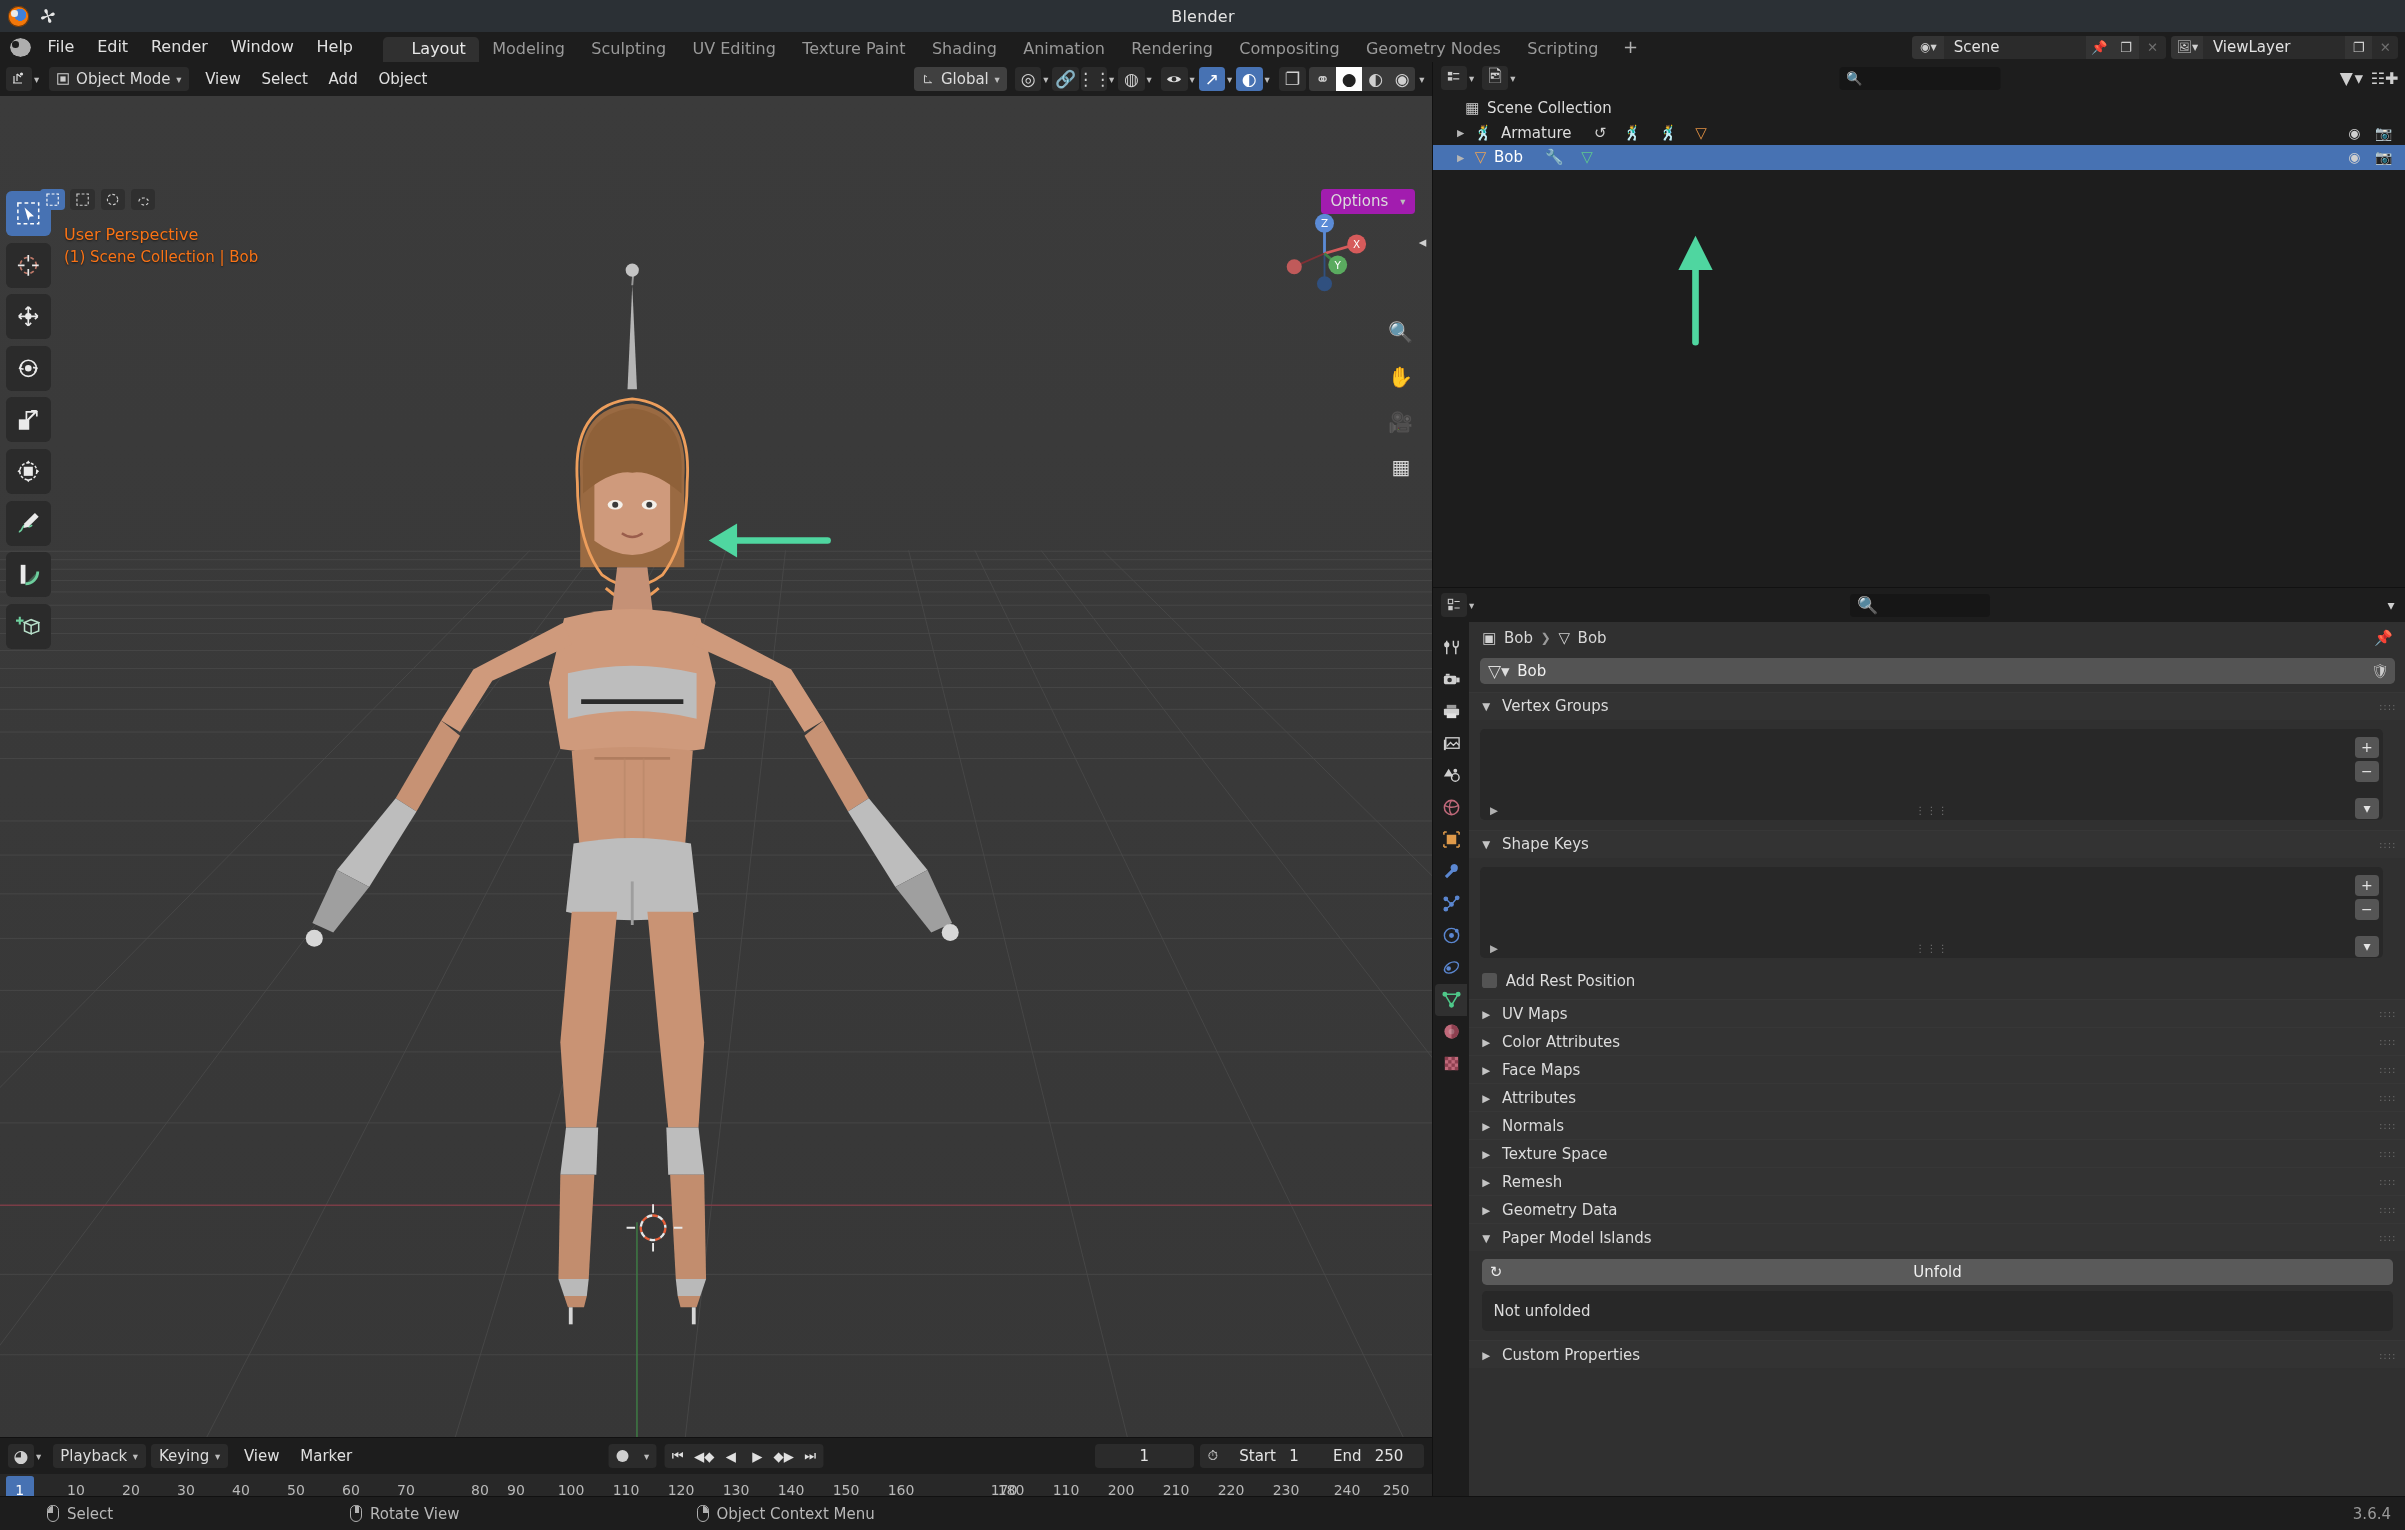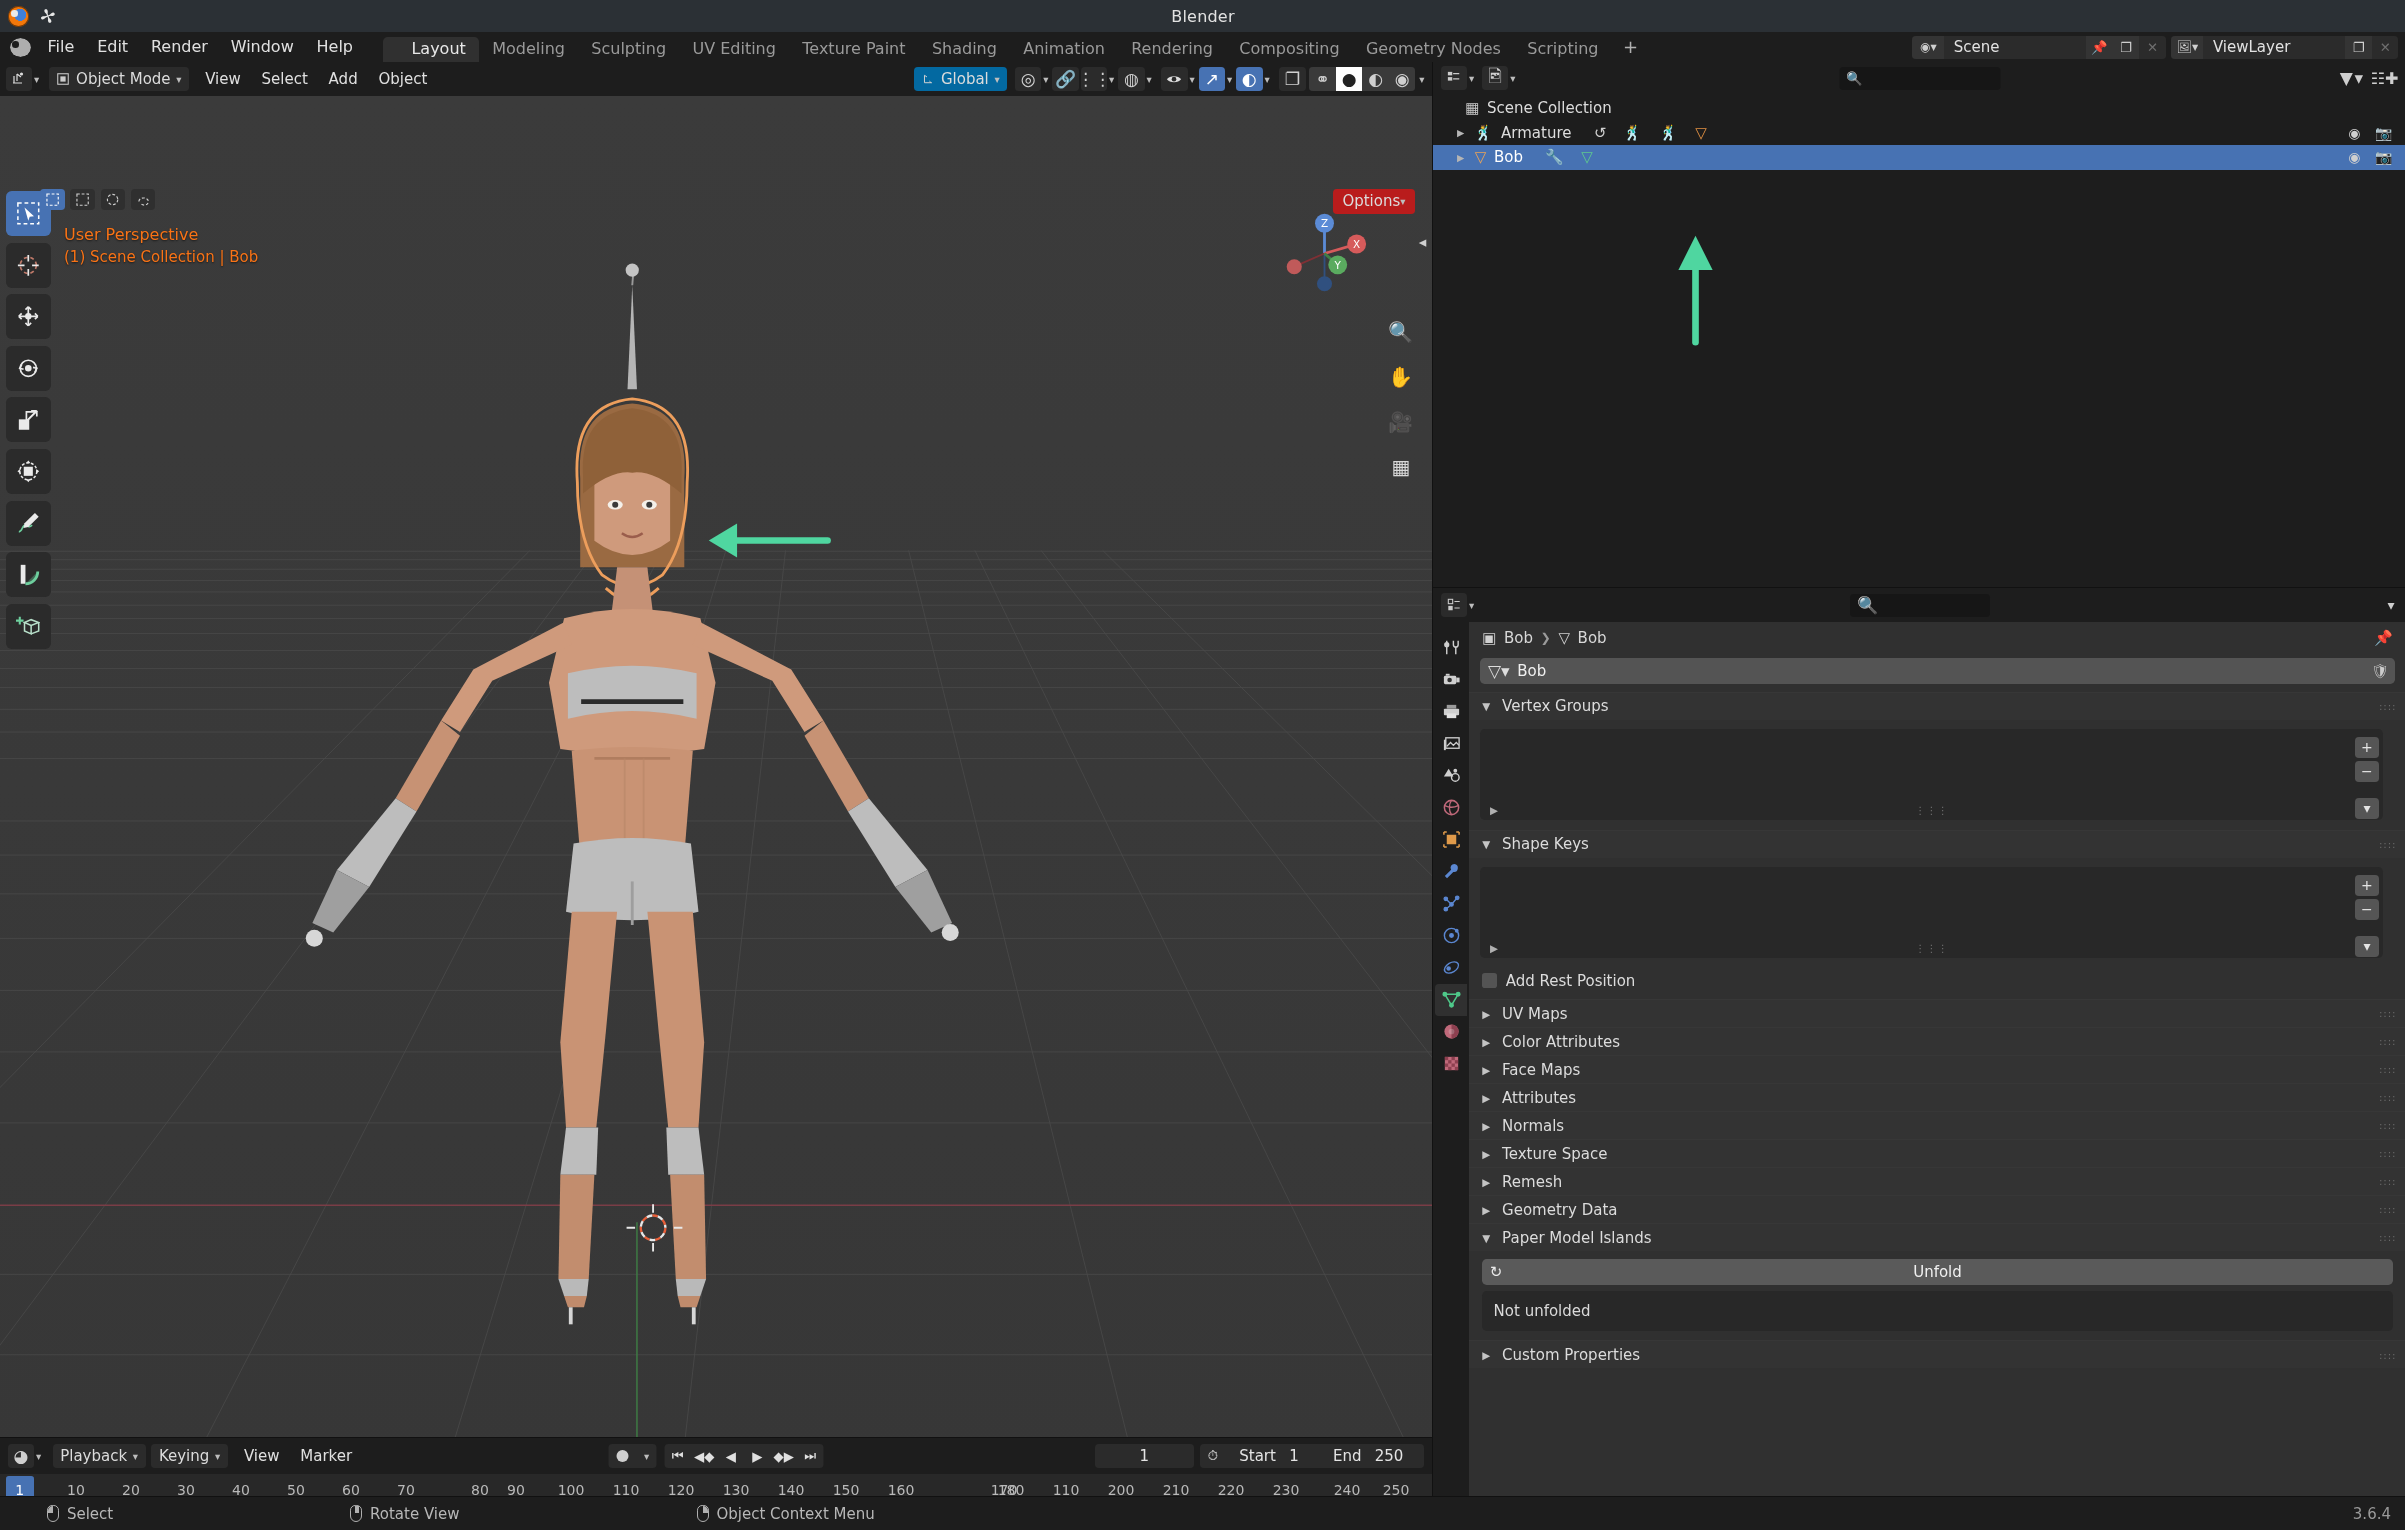--- a/index.html
+++ b/index.html
@@ -82,21 +82,21 @@
   #tool-top { position:absolute; left:40px; top:93px; display:flex; gap:5.7px; z-index:6;}
   .mini { width:24.6px;height:21px;border-radius:3.8px;background:#2f2f2f;display:flex;align-items:center;justify-content:center;}
   .mini.on{ background:#4772b3;}
 
   
   #gizmo { position:absolute; right:64px; top:114px; width:87px; height:87px; }
   #vp-icons { position:absolute; right:17px; top:222px; display:flex; flex-direction:column; gap:17px; align-items:center;}
   .vpi { width:28px;height:28px;display:flex;align-items:center;justify-content:center;color:#d8d8d8;font-size:20px;}
   #collapse-arrow { position:absolute; right:5.7px; top:137px; color:#cfcfcf; font-size:15px;}
   #options-btn { position:absolute; right:17px; top:93px; height:24.6px; line-height:24.6px; padding:0 9.5px;
-     background:#b91c1c; border-radius:3.8px; font-size:15px; color:#dcdcdc; display:flex;align-items:flex-end;gap:0;}
+     background:#a21caf; border-radius:3.8px; font-size:15px; color:#dcdcdc; display:flex;align-items:flex-end;gap:12px;}
 
   
   #figure { position:absolute; left:0; top:0; width:1432px; height:1375px; pointer-events:none;}
   .arrow-annot { position:absolute; pointer-events:none; }
 
   
   #timeline { position:absolute; left:0; bottom:34px; width:1432px; height:121px; background:#1d1d1d; border-top:0.9px solid #111;}
   #tl-header { height:36px; display:flex; align-items:center; padding:0 7.6px; position:relative; background:#1d1d1d;}
   .tl-ctr { position:absolute; left:50%; transform:translateX(-50%); display:flex; align-items:center; gap:7.6px;}
   .rec-group{ display:flex;align-items:center;background:#2b2b2b;border-radius:3.8px;height:24.6px;}
@@ -245,21 +245,21 @@
         <span class="caret">▾</span>
       </div>
       <div class="row" style="margin-left:5.7px">
         <div class="menu-sm">View</div>
         <div class="menu-sm">Select</div>
         <div class="menu-sm">Add</div>
         <div class="menu-sm">Object</div>
       </div>
 
       <div class="vp-right">
-        <div class="hbtn" style="background:#0369a1">
+        <div class="hbtn" style="background:#404040">
           <svg width="13.2" height="13.2" viewBox="0 0 16 16">
               <path d="M3 13V4M3 13h9M3 4l3 2M9 11l2 2" stroke="#d2d2d2" stroke-width="1.2" fill="none"></path>
             </svg>
           <span>Global</span>
           <span class="caret">▾</span>
         </div>
         <div class="hgroup" style="margin:0 0 0 3.8px">
           <span class="icobox">◎</span>
           <span class="caret">▾</span>
         </div>

